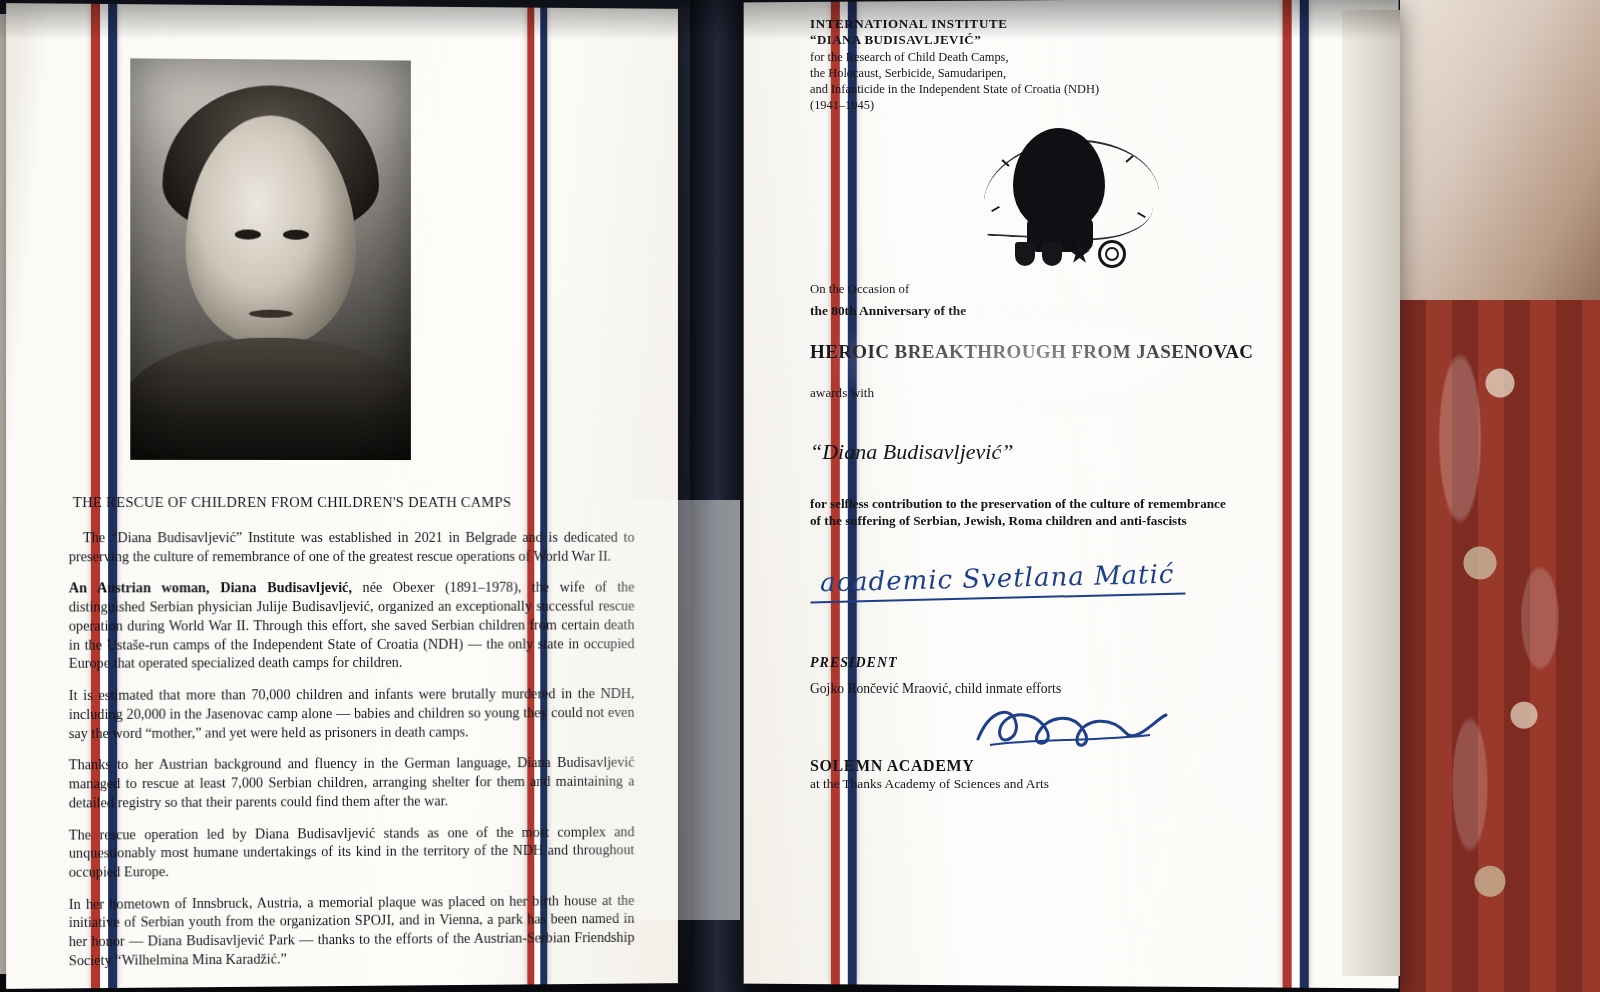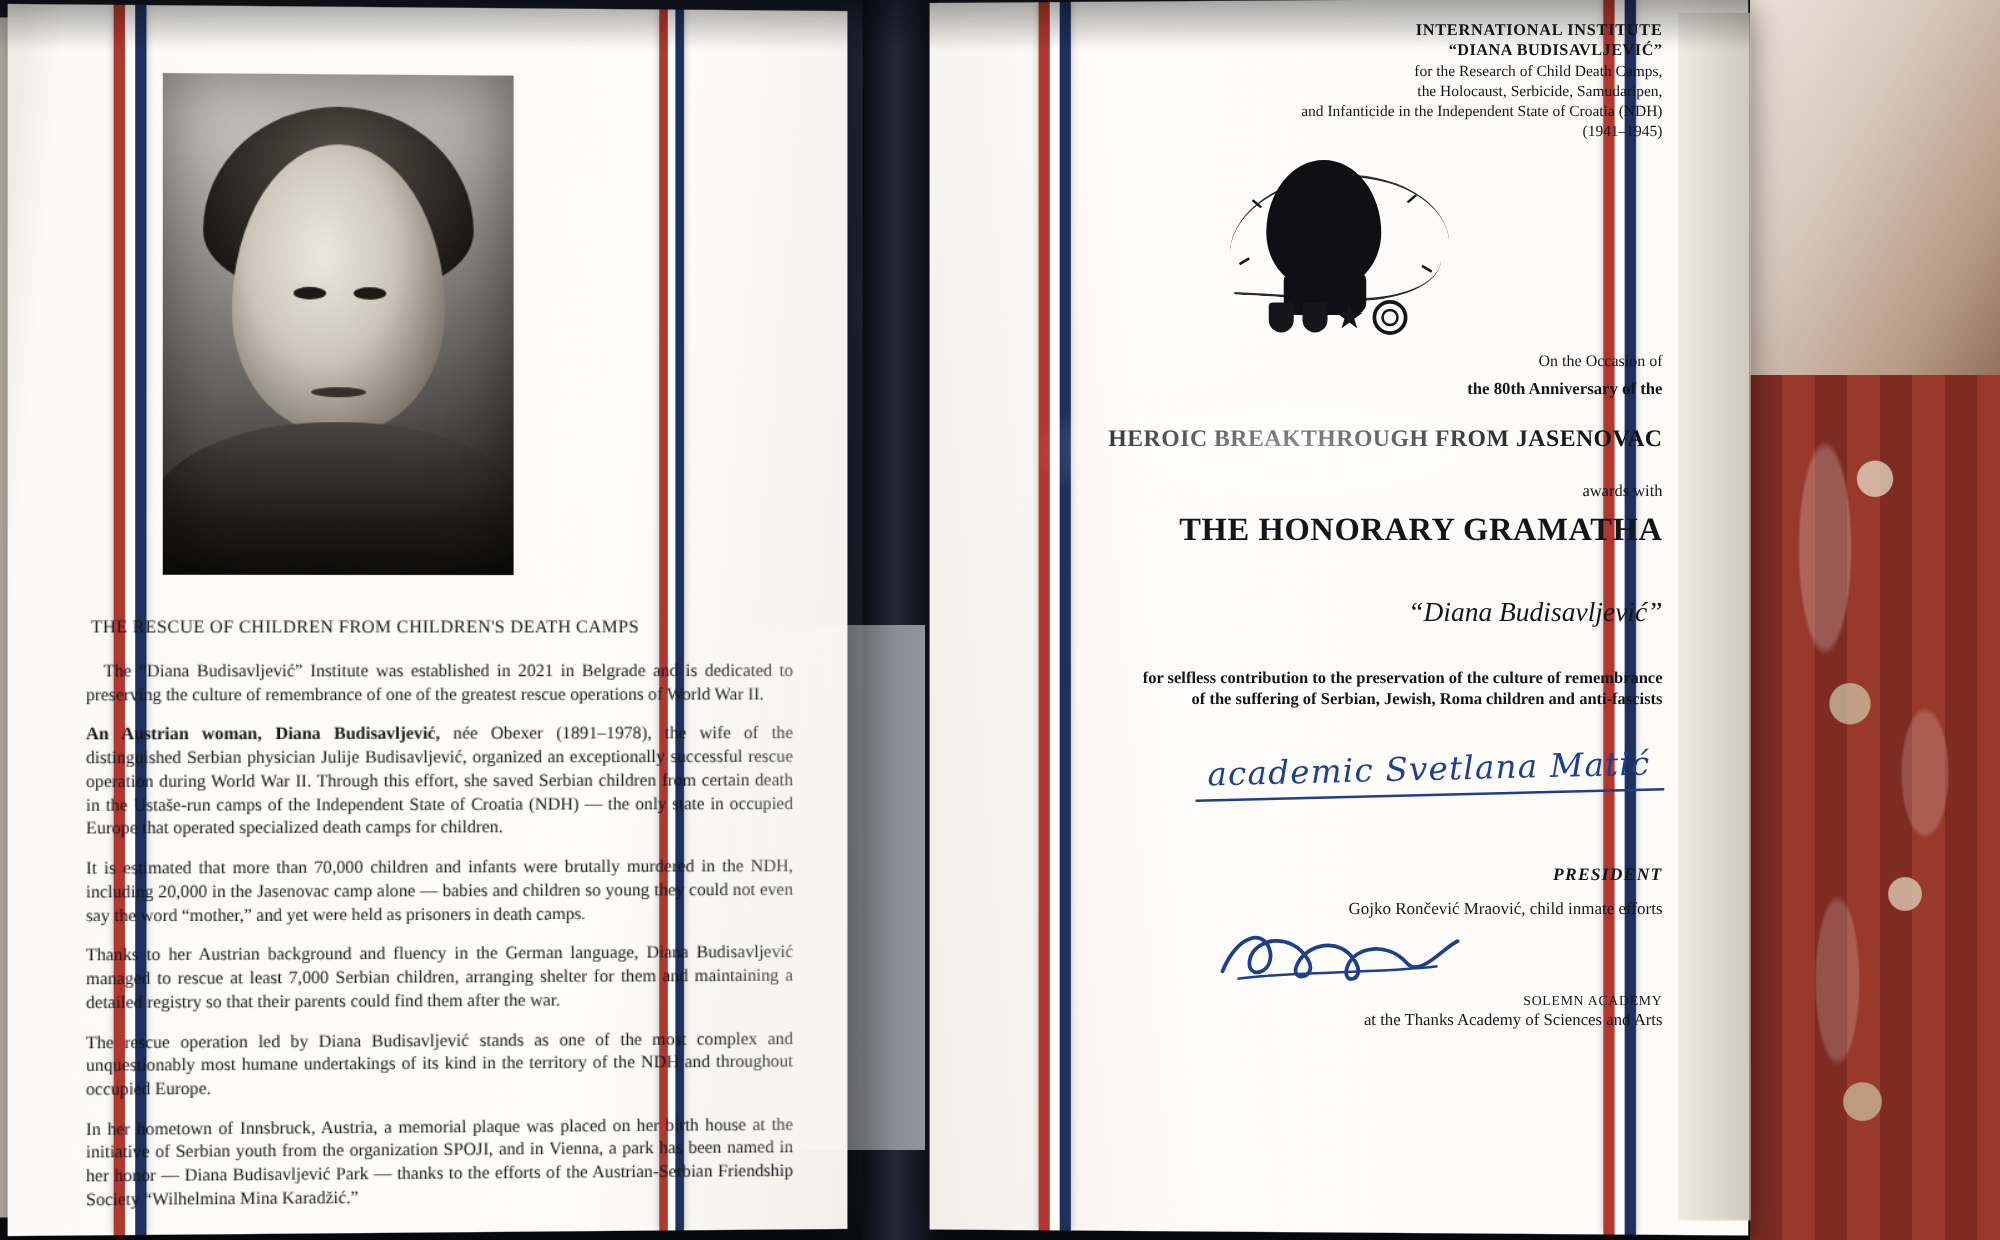--- a/index.html
+++ b/index.html
@@ -74,21 +74,21 @@
   .portrait .vign{position:absolute;inset:0;box-shadow:inset 0 0 60px rgba(0,0,0,.55);}
 
   .lp-title{position:absolute;left:8px;top:474px;width:560px;
      font-size:14.5px;letter-spacing:.3px;color:#17181c;}
   .lp-body{position:absolute;left:4px;top:508px;width:566px;color:#15161a;}
   .lp-body p{margin:0 0 13px 0;font-size:14.2px;line-height:1.32;text-align:justify;}
   .lp-body p b{font-weight:bold;}
   .lp-body .first{text-indent:14px;}
 
   
-  .rp{position:absolute;left:810px;top:16px;width:520px;text-align:right;color:#14151a;}
+  .rp{position:absolute;left:810px;top:16px;width:520px;text-align:left;color:#14151a;}
   .inst-l1{font-size:13px;font-weight:bold;letter-spacing:.6px;}
   .inst-l2{font-size:13px;font-weight:bold;letter-spacing:.4px;}
   .inst-sub{font-size:12.4px;line-height:1.28;margin-top:2px;}
   .emblem{margin:8px auto 6px;width:190px;height:150px;position:relative;}
   .emblem .head{position:absolute;left:38px;top:6px;width:92px;height:104px;border-radius:50% 50% 46% 46%/56% 56% 44% 44%;background:#101014;}
   .emblem .neck{position:absolute;left:52px;top:96px;width:66px;height:34px;border-radius:6px 6px 10px 10px;background:#101014;}
   .emblem .wire{position:absolute;left:8px;top:18px;width:176px;height:96px;
      border-top:2px solid #15151a;border-bottom:0;border-radius:50%/60px 60px 0 0;transform:rotate(-4deg);opacity:.9;}
   .emblem .wire2{position:absolute;left:14px;top:46px;width:164px;height:70px;
      border-bottom:2px solid #15151a;border-radius:0 0 50%/40px 40px;transform:rotate(3deg);opacity:.9;}
@@ -109,21 +109,21 @@
   .name{font-size:22px;font-style:italic;margin-top:38px;}
   .forsel{font-size:13.2px;line-height:1.3;margin-top:30px;}
   .territory{font-size:13.4px;margin-top:18px;}
   .sig-academic{margin-top:34px;font-family:"DejaVu Serif",serif;font-style:italic;
      font-size:26px;color:#1d3f8c;letter-spacing:1px;transform:rotate(-1.4deg);
      border-bottom:2px solid #1d3f8c;display:inline-block;padding:0 10px 4px;}
   .president{font-size:14px;font-weight:bold;letter-spacing:1px;margin-top:56px;font-style:italic;}
   .pres-name{font-size:13.6px;margin-top:10px;}
   .sig-pres{margin-top:2px;height:56px;position:relative;}
   .sig-pres svg{position:absolute;left:50%;top:0;transform:translateX(-50%);}
-  .solemn{font-size:11px;font-weight:normal;letter-spacing:.6px;margin-top:2px;}
+  .solemn{font-size:16px;font-weight:bold;letter-spacing:.6px;margin-top:2px;}
   .place{font-size:13.4px;margin-top:14px;line-height:1.35;}
 
   .glare{position:absolute;left:820px;top:300px;width:430px;height:120px;
      background:radial-gradient(ellipse at center, rgba(255,255,255,.55), rgba(255,255,255,0) 70%);pointer-events:none;}
   .glare2{position:absolute;left:560px;top:500px;width:180px;height:420px;
      background:linear-gradient(90deg, rgba(255,255,255,0), rgba(255,255,255,.55));pointer-events:none;}
   .shadow-top{position:absolute;left:0;top:0;width:1400px;height:40px;background:linear-gradient(180deg,rgba(0,0,0,.35),rgba(0,0,0,0));pointer-events:none;}
 </style>
 </head>
 <body>
@@ -195,21 +195,20 @@
           <div class="sh"></div>
           <div class="star"></div>
           <div class="wheel"></div>
         </div>
       </div>
 
       <div class="occ">On the Occasion of</div>
       <div class="anniv">the 80th Anniversary of the</div>
       <div class="heroic">HEROIC BREAKTHROUGH FROM JASENOVAC</div>
       <div class="awards">awards with</div>
-      <div class="gramatha">THE HONORARY GRAMATHA</div>
       <div class="name">“Diana Budisavljević”</div>
       <div class="forsel" style="white-space:pre-line;font-weight:bold;">for selfless contribution to the preservation of the culture of remembrance
 of the suffering of Serbian, Jewish, Roma children and anti-fascists</div>
 
       <div>
         <div class="sig-academic">academic Svetlana Matić</div>
       </div>
 
       <div class="president">PRESIDENT</div>
       <div class="pres-name">Gojko Rončević Mraović, child inmate efforts</div>

